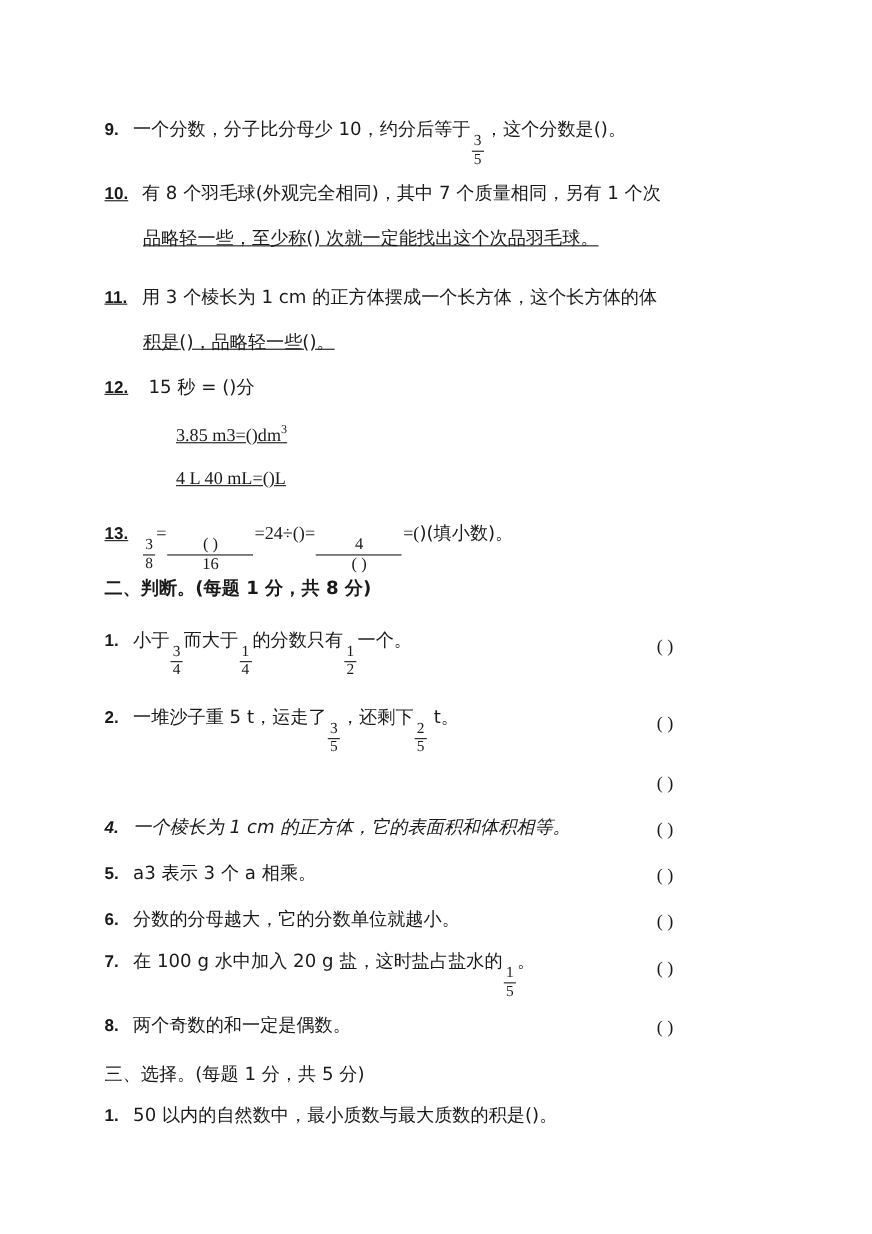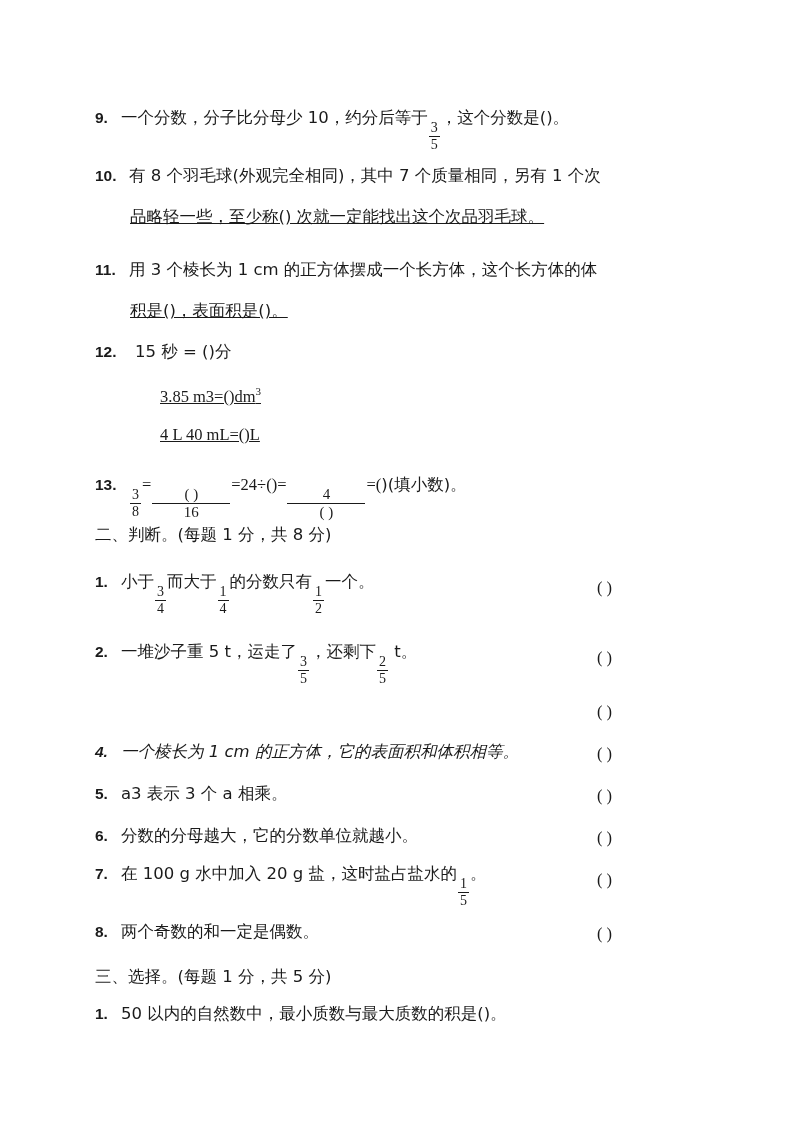--- a/index.html
+++ b/index.html
@@ -33,21 +33,21 @@
     white-space: nowrap;
   }
   .q .num {
     display: inline-block;
     font-family: "Liberation Sans", sans-serif;
     font-weight: 600;
     font-size: 15.5px;
     letter-spacing: 0;
   }
   .q .num.w1 { width: 26px; }
-  .q .num.w2 { width: 34px; }
+  .q .num.w2 { width: 34px; text-decoration: underline; }
 
   .cont {
     position: absolute;
     left: 130px;
     font-size: 16.5px;
     white-space: nowrap;
     text-decoration: underline;
   }
 
   .zh { font-family: "DejaVu Sans", "Liberation Sans", sans-serif; font-size: 16.5px; }
@@ -117,21 +117,21 @@
     <span class="num w2">10.</span><span class="zh">有 8 个羽毛球(外观完全相同)，其中 7 个质量相同，另有 1 个次</span>
   </div>
   <div class="cont" style="top:206px;">
     <span class="zh">品略轻一些，至少称(</span><span class="gap" style="width:42px;"></span><span class="zh">) 次就一定能找出这个次品羽毛球。</span>
   </div>
 
   <div class="q" style="top:262px;">
     <span class="num w2">11.</span><span class="zh">用 3 个棱长为 1 cm 的正方体摆成一个长方体，这个长方体的体</span>
   </div>
   <div class="cont" style="top:300px;">
-    <span class="zh">积是(</span><span class="gap" style="width:52px;"></span><span class="zh">)，表面积是(</span><span class="gap" style="width:60px;"></span><span class="zh">)。</span>
+    <span class="zh">积是(</span><span class="gap" style="width:52px;"></span><span class="zh">)，品略轻一些(</span><span class="gap" style="width:60px;"></span><span class="zh">)。</span>
   </div>
 
   <div class="q" style="top:344px;">
     <span class="num w2">12.</span><span class="zh" style="margin-left:6px;">15 秒 = (</span><span class="gap" style="width:54px;"></span><span class="zh">)分</span>
   </div>
   <div class="cont" style="top:385px;left:160px;">
     <span class="lat">3.85 m3=(</span><span class="gap" style="width:50px;"></span><span class="lat">)dm</span><span class="sup">3</span>
   </div>
   <div class="cont" style="top:425px;left:160px;">
     <span class="lat">4 L 40 mL=(</span><span class="gap" style="width:52px;"></span><span class="lat">)L</span>
@@ -143,21 +143,21 @@
         <span class="de">8</span>
       </span><span class="lat">=</span><span class="frac wide">
         <span class="nu">(        )</span>
         <span class="de">16</span>
       </span><span class="lat">=24÷(</span><span class="gap" style="width:46px;"></span><span class="lat">)=</span><span class="frac wide">
         <span class="nu">4</span>
         <span class="de">(        )</span>
       </span><span class="lat">=(</span><span class="gap" style="width:44px;"></span><span class="zh">)(填小数)。</span>
   </div>
 
-  <div class="section" style="top:524px;">二、判断。(每题 1 分，共 8 分)</div>
+  <div class="section" style="top:524px;font-weight:bold;">二、判断。(每题 1 分，共 8 分)</div>
 
   <div class="q" style="top:574px;">
     <span class="num w1">1.</span><span class="zh">小于</span><span class="frac">
         <span class="nu">3</span>
         <span class="de">4</span>
       </span><span class="zh">而大于</span><span class="frac">
         <span class="nu">1</span>
         <span class="de">4</span>
       </span><span class="zh">的分数只有</span><span class="frac">
         <span class="nu">1</span>

